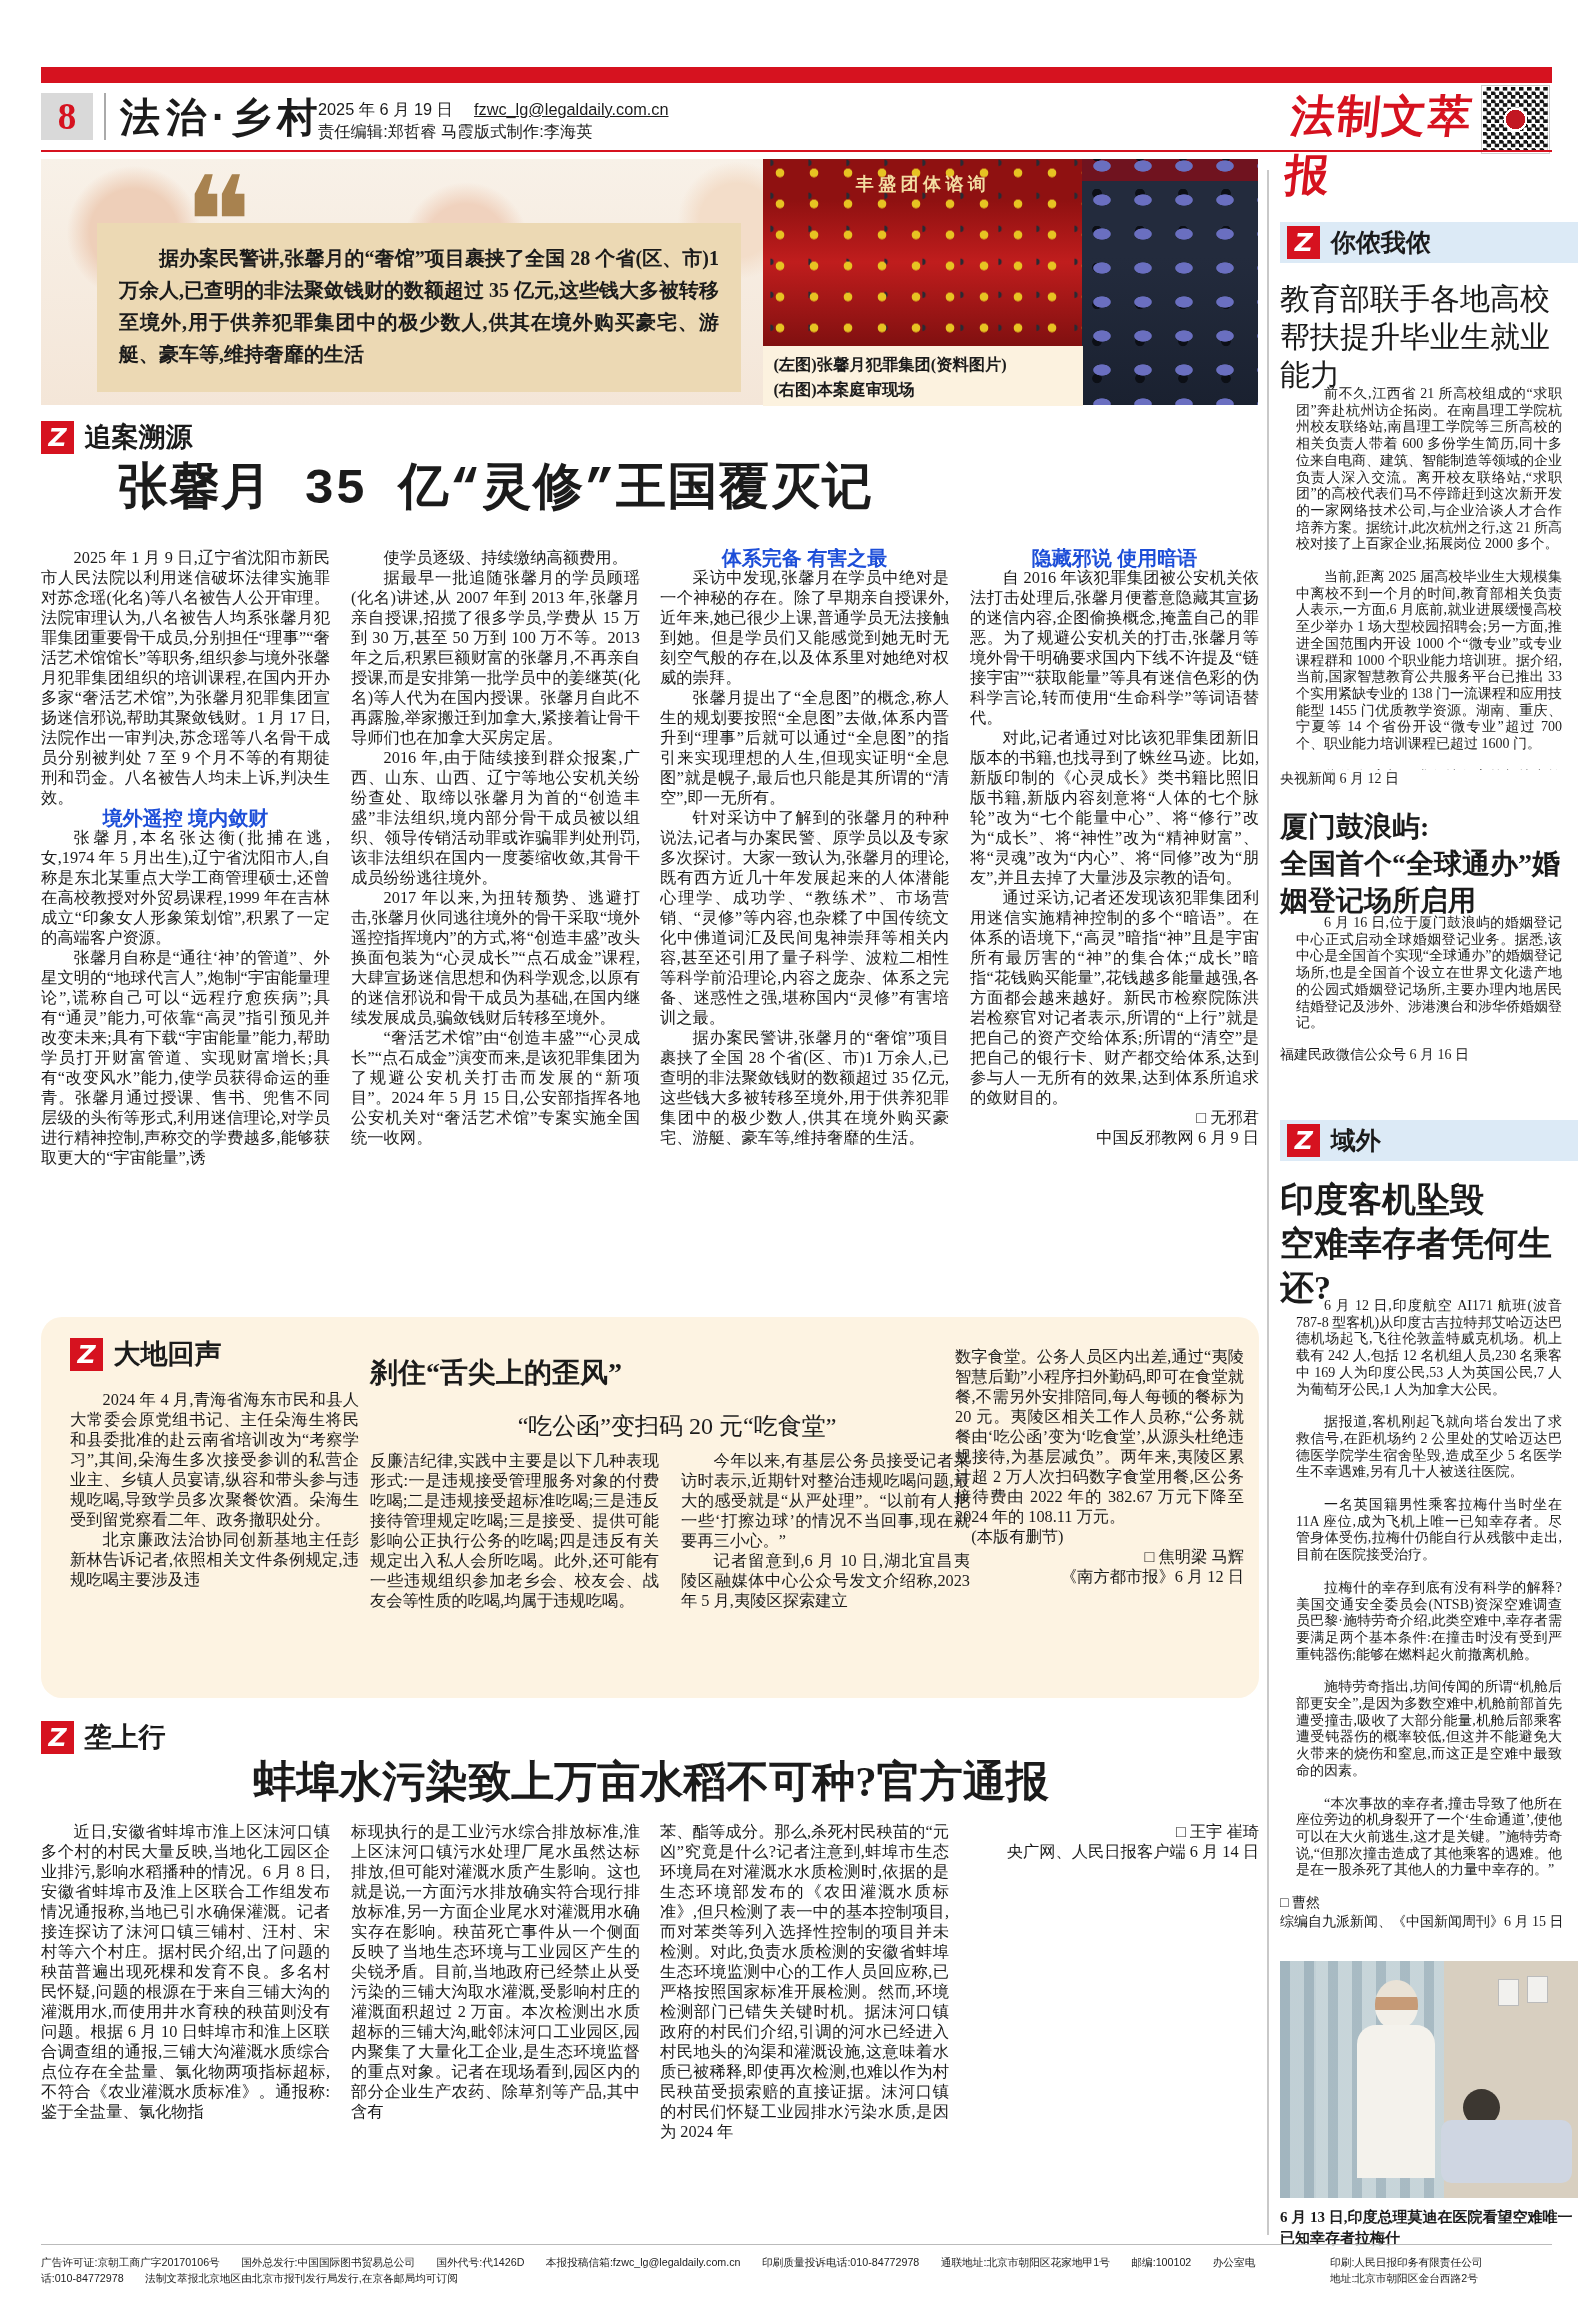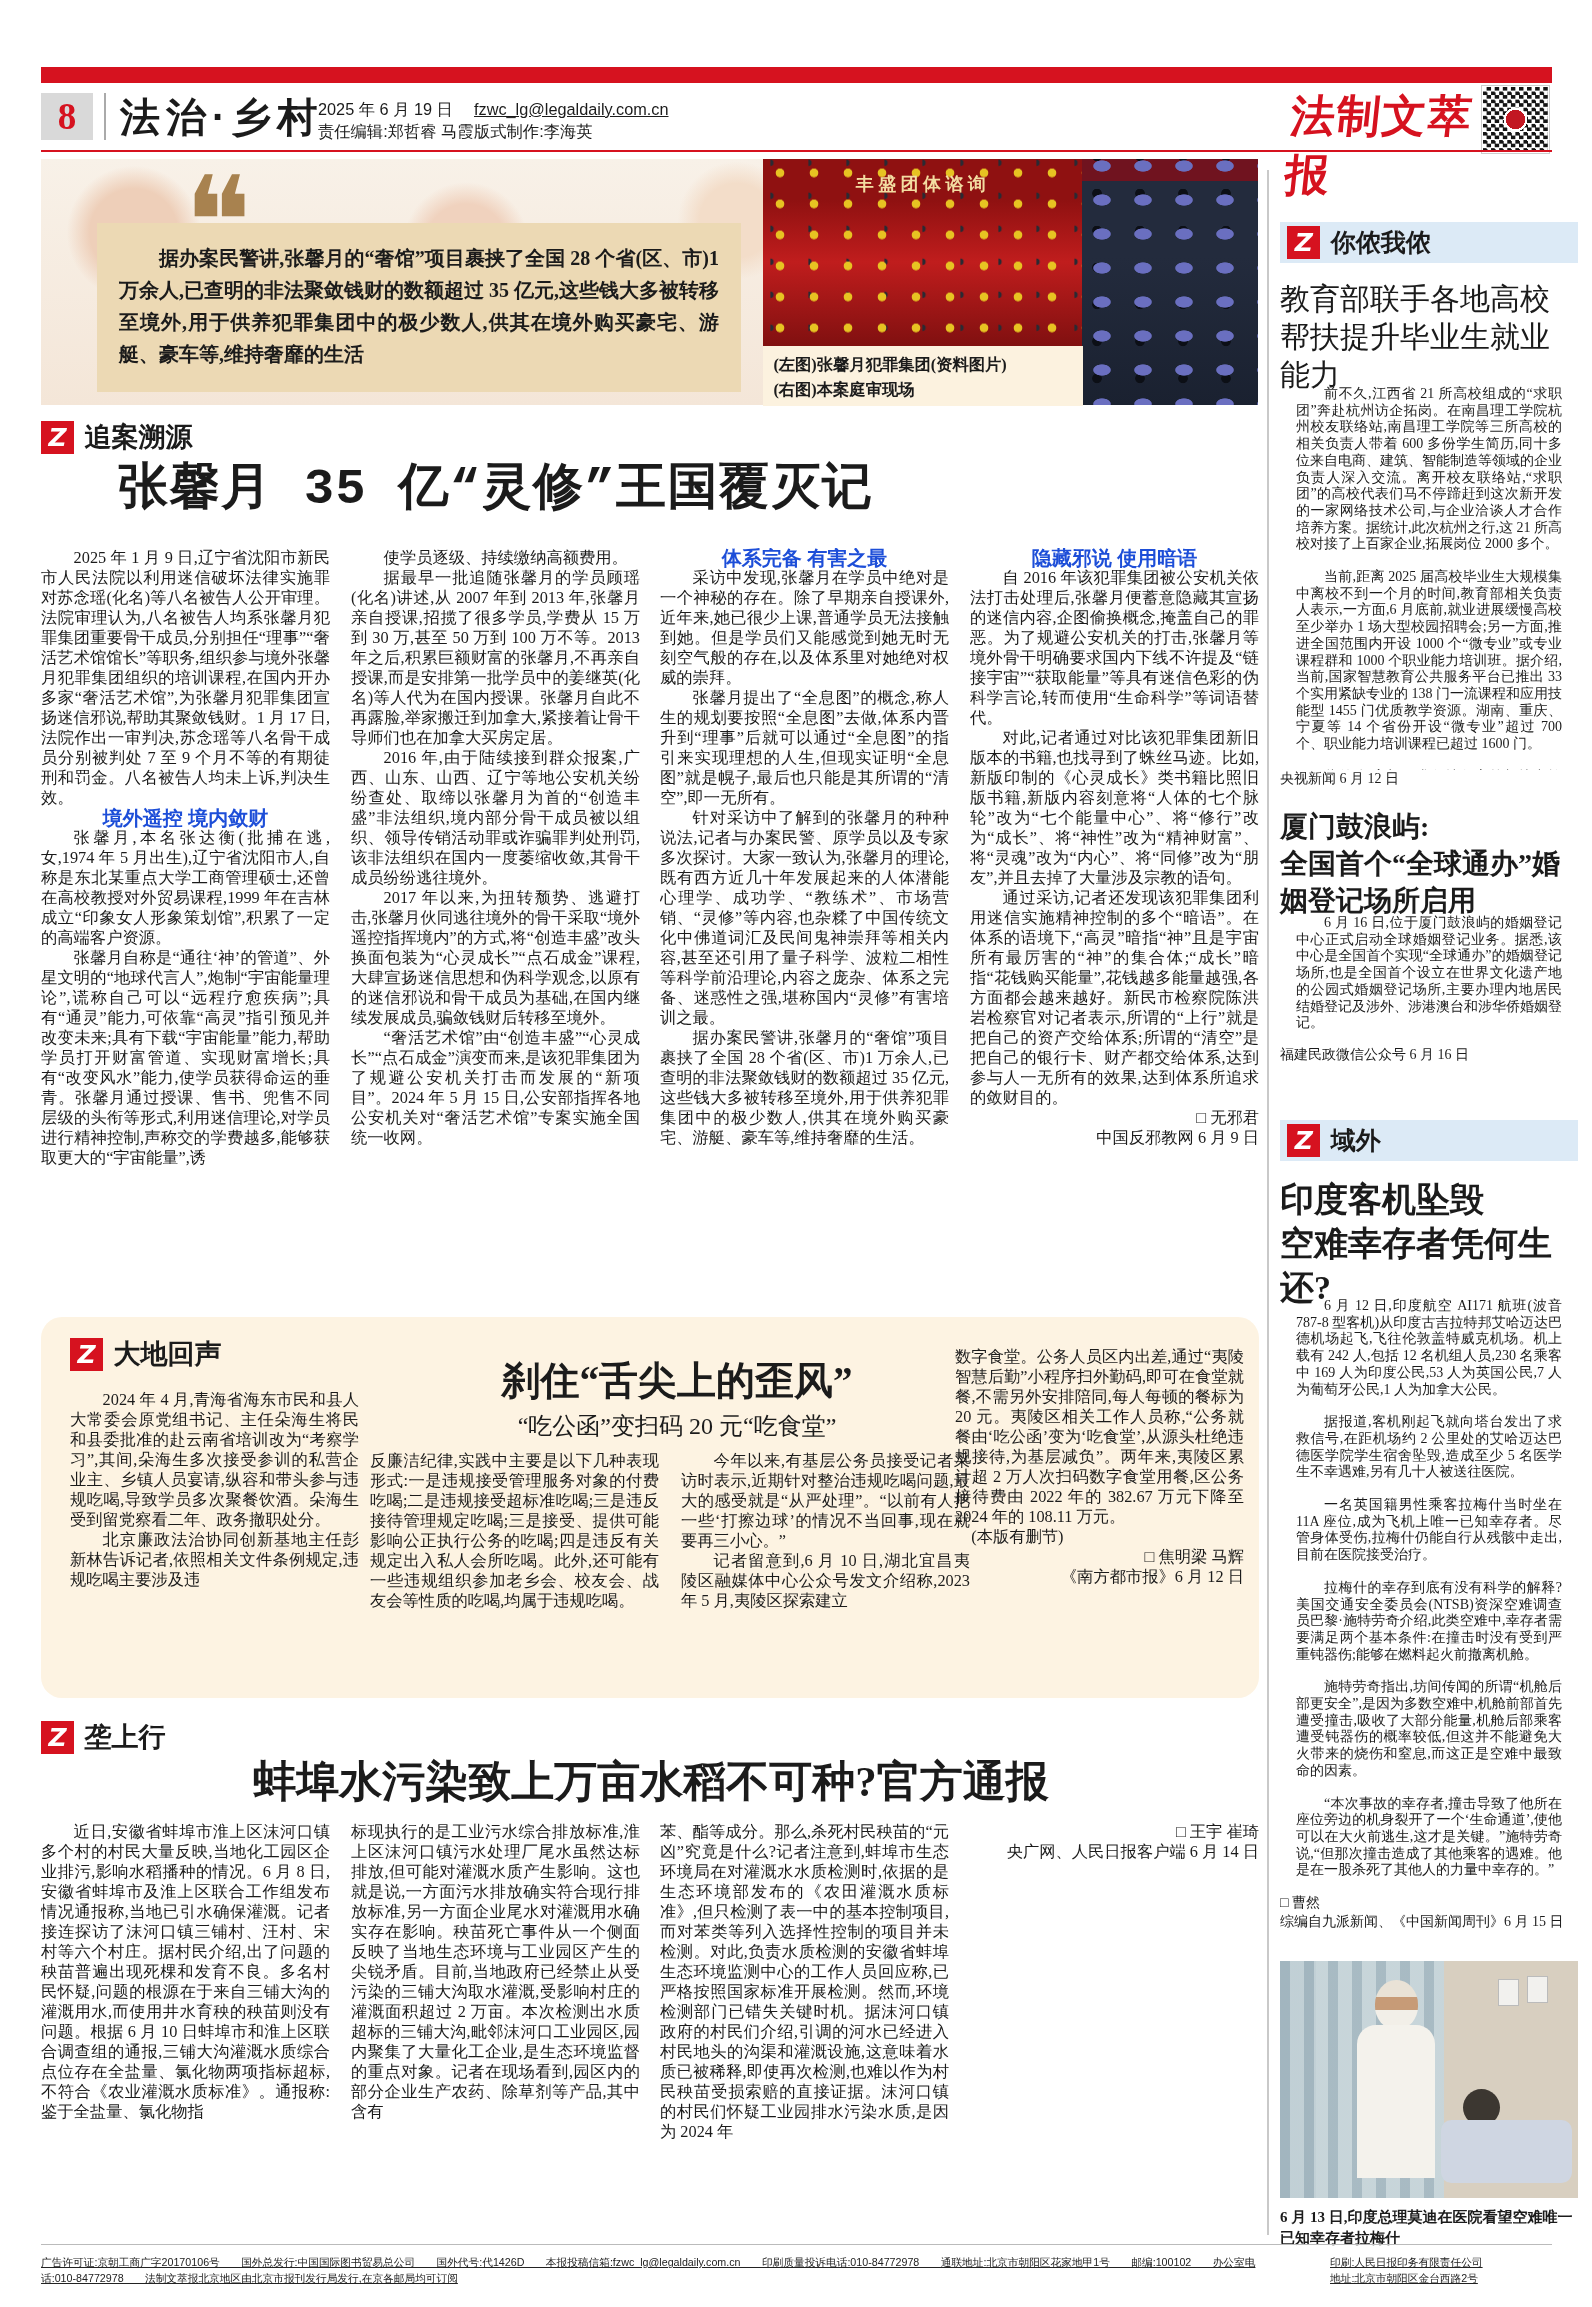--- a/index.html
+++ b/index.html
@@ -66,21 +66,21 @@
   .leadheadline{left:118px;top:453px;width:1066px;text-align:left;font-size:50px;font-weight:900;
                 font-family:Liberation Mono, monospace;letter-spacing:1.5px;}
   .ncol{width:289px;font-size:16.3px;line-height:20px;text-align:justify;overflow:hidden;}
   .ncol p{margin:0;text-indent:2em;}
   .goldhead{color:#1d4ed8;font-weight:bold;text-align:center;font-size:20px;
             font-family:"Liberation Sans",sans-serif;margin:9px 0;text-indent:0 !important;}
   .srcline{text-align:right;text-indent:0 !important;}
   .vdivider{left:1267px;top:170px;width:1.5px;height:2065px;background:#c9c9c9;}
   
   .echobox{left:41px;top:1317px;width:1218px;height:381px;background:#fdf3e2;border-radius:21px;}
-  .echotitle{left:370px;top:1354px;width:614px;text-align:center;font-size:39px;font-weight:900;}
+  .echotitle{left:370px;top:1354px;width:614px;font-size:28px;font-weight:900;}
   .echosub{left:370px;top:1410px;width:614px;text-align:center;font-size:24px;}
   
   .fieldheadline{left:118px;top:1753px;width:1066px;text-align:center;font-size:43px;font-weight:900;}
   
   .sb{left:1280px;width:298px;}
   .bluebar{height:41px;background:#dceaf6;display:flex;align-items:center;gap:10.4px;padding-left:7.4px;box-sizing:border-box;}
   .sbtitle{font-weight:400;font-size:30px;line-height:38px;white-space:pre-line;}
   .sbtitle2{font-weight:900;font-size:28px;line-height:37px;white-space:pre-line;}
   .sbtitle3{font-weight:900;font-size:34px;line-height:44px;white-space:pre-line;}
   .sbody{font-size:14px;line-height:16.7px;text-align:justify;overflow:hidden;}
@@ -94,21 +94,21 @@
     background:linear-gradient(180deg,#e9e2d6 0 34%, #c79b77 34% 62%, #f2efe8 62%);}
   .figman .bodyshape{width:100%;height:72%;background:#f4f2ec;border-radius:19px 19px 0 0;margin-top:-4.4px;}
   .figpatient{position:absolute;right:2%;bottom:0;width:44%;height:46%;}
   .figpatient .head{width:37px;height:37px;border-radius:50%;background:#3c3731;margin-left:22px;}
   .figpatient .blanket{width:100%;height:58%;background:#cfd6e2;border-radius:10.4px;margin-top:-6px;}
   .socket{position:absolute;width:19px;height:25px;background:#f2f1ee;border:0.7px solid #bbb;}
   .photocap{font-size:15px;font-weight:bold;line-height:21px;}
   
   .footrule{left:41px;top:2244px;width:1511px;height:0.7px;background:#bbb;}
   .footer{left:41px;top:2254px;width:1511px;display:flex;justify-content:space-between;
-          font-size:10.7px;color:#222;line-height:16.3px;text-decoration:underline;}
+          font-size:10.7px;color:#222;line-height:16.3px;}
   .footer .right{text-align:left;white-space:pre-line;min-width:222px;}
 </style>
 </head>
 <body>
 
 <div class="abs topbar"></div>
 <div class="abs pagenum">8</div>
 <div class="abs headvline"></div>
 <div class="abs sectiontitle sans">法治·乡村</div>
 <div class="abs meta1 sans">

